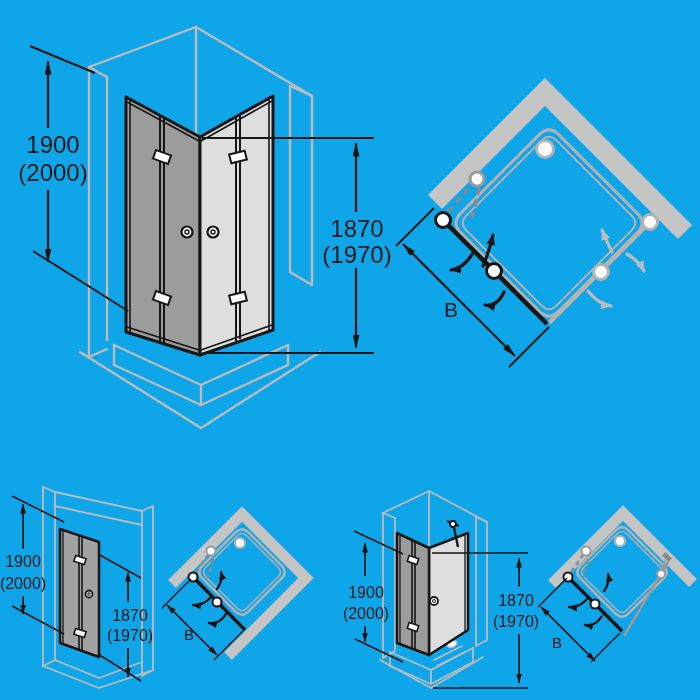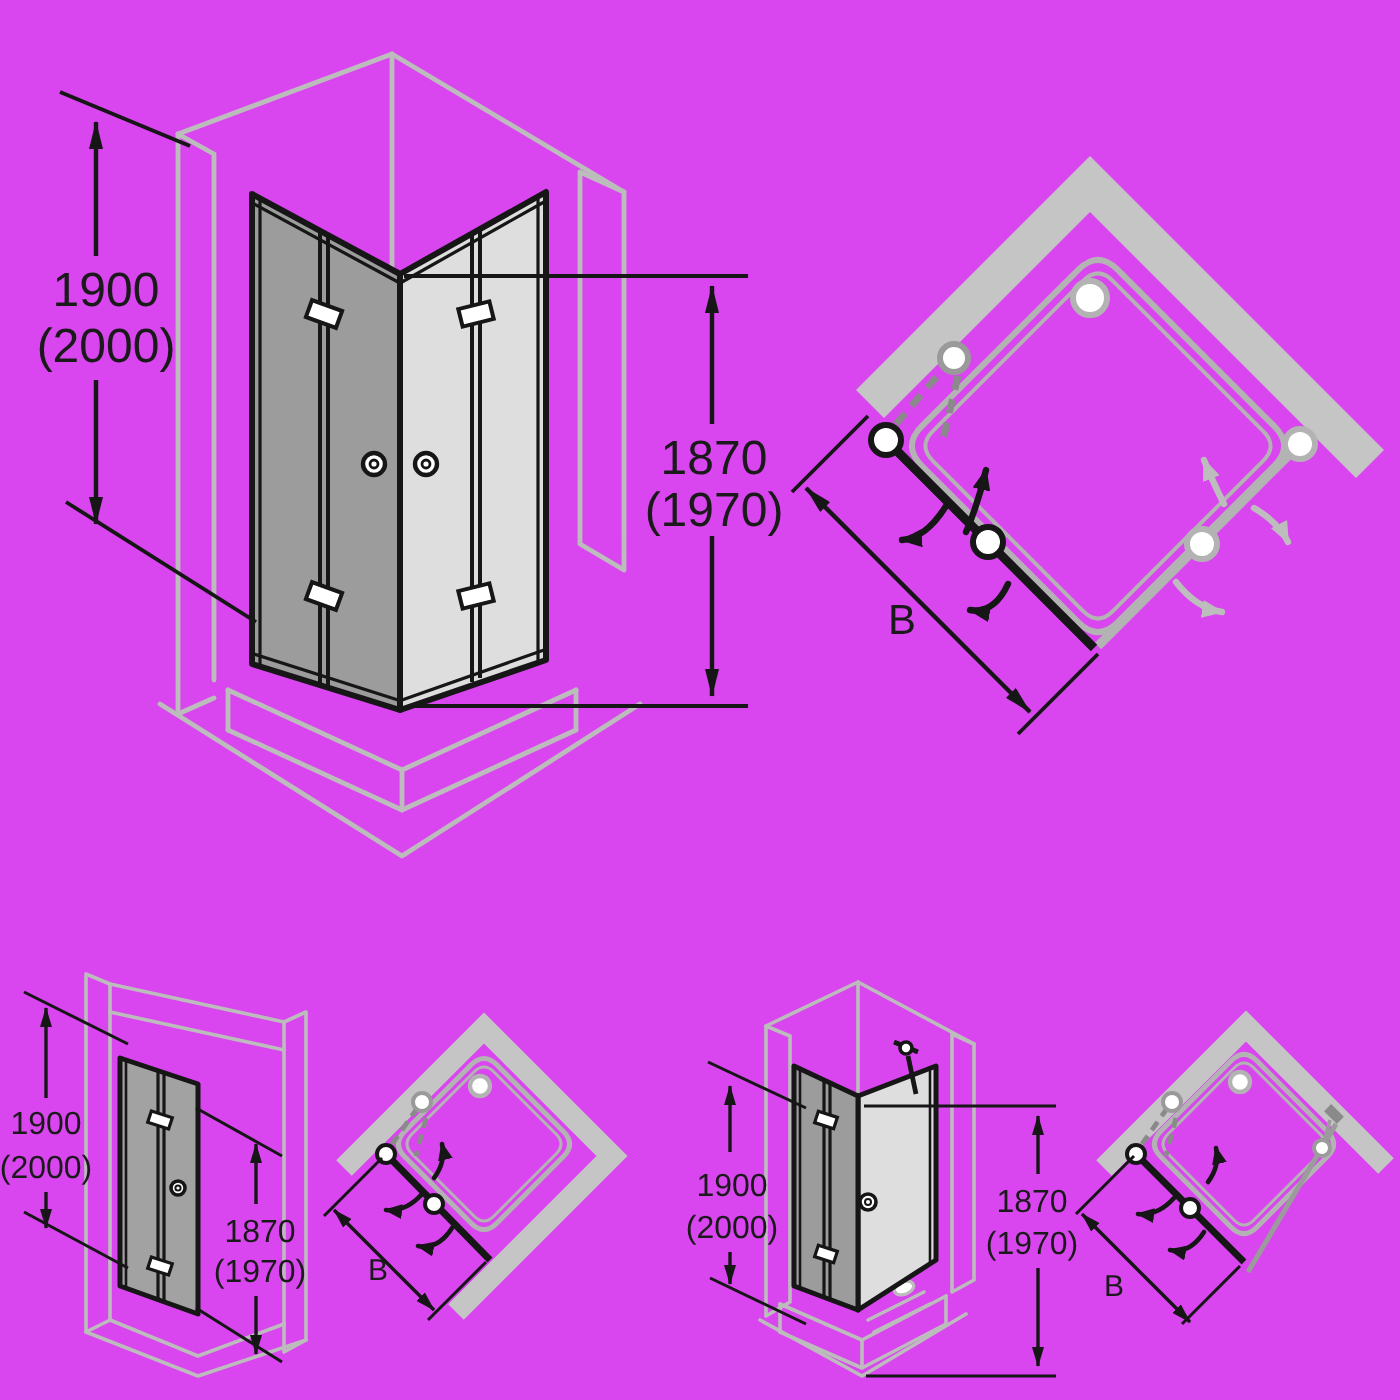--- a/index.html
+++ b/index.html
@@ -1,16 +1,16 @@
 <!DOCTYPE html>
 <html><head>
 <meta charset="utf-8">
 <style>
   html,body{margin:0;padding:0;background:#ffffff}
-  .canvas{width:700px;height:700px;position:relative;background:#d946ef;overflow:hidden}
+  .canvas{width:700px;height:700px;position:relative;background:#0ea5e9;overflow:hidden}
   svg{display:block}
   .wl{stroke:#bcbcbc;fill:none;stroke-width:2.4;stroke-linejoin:round;stroke-linecap:round}
   .wls{stroke:#bcbcbc;fill:none;stroke-width:1.8;stroke-linejoin:round;stroke-linecap:round}
   .wallfill{fill:#c5c5c5;stroke:none}
   .wallband{stroke:#c5c5c5;fill:none;stroke-width:11}
   .trayl{stroke:#b3b3b3;fill:none}
   .blk{stroke:#161616;fill:none}
   .dimln{stroke:#161616;fill:none;stroke-width:2.2}
   .dimlns{stroke:#161616;fill:none;stroke-width:1.7}
   .extln{stroke:#161616;fill:none;stroke-width:1.9}

